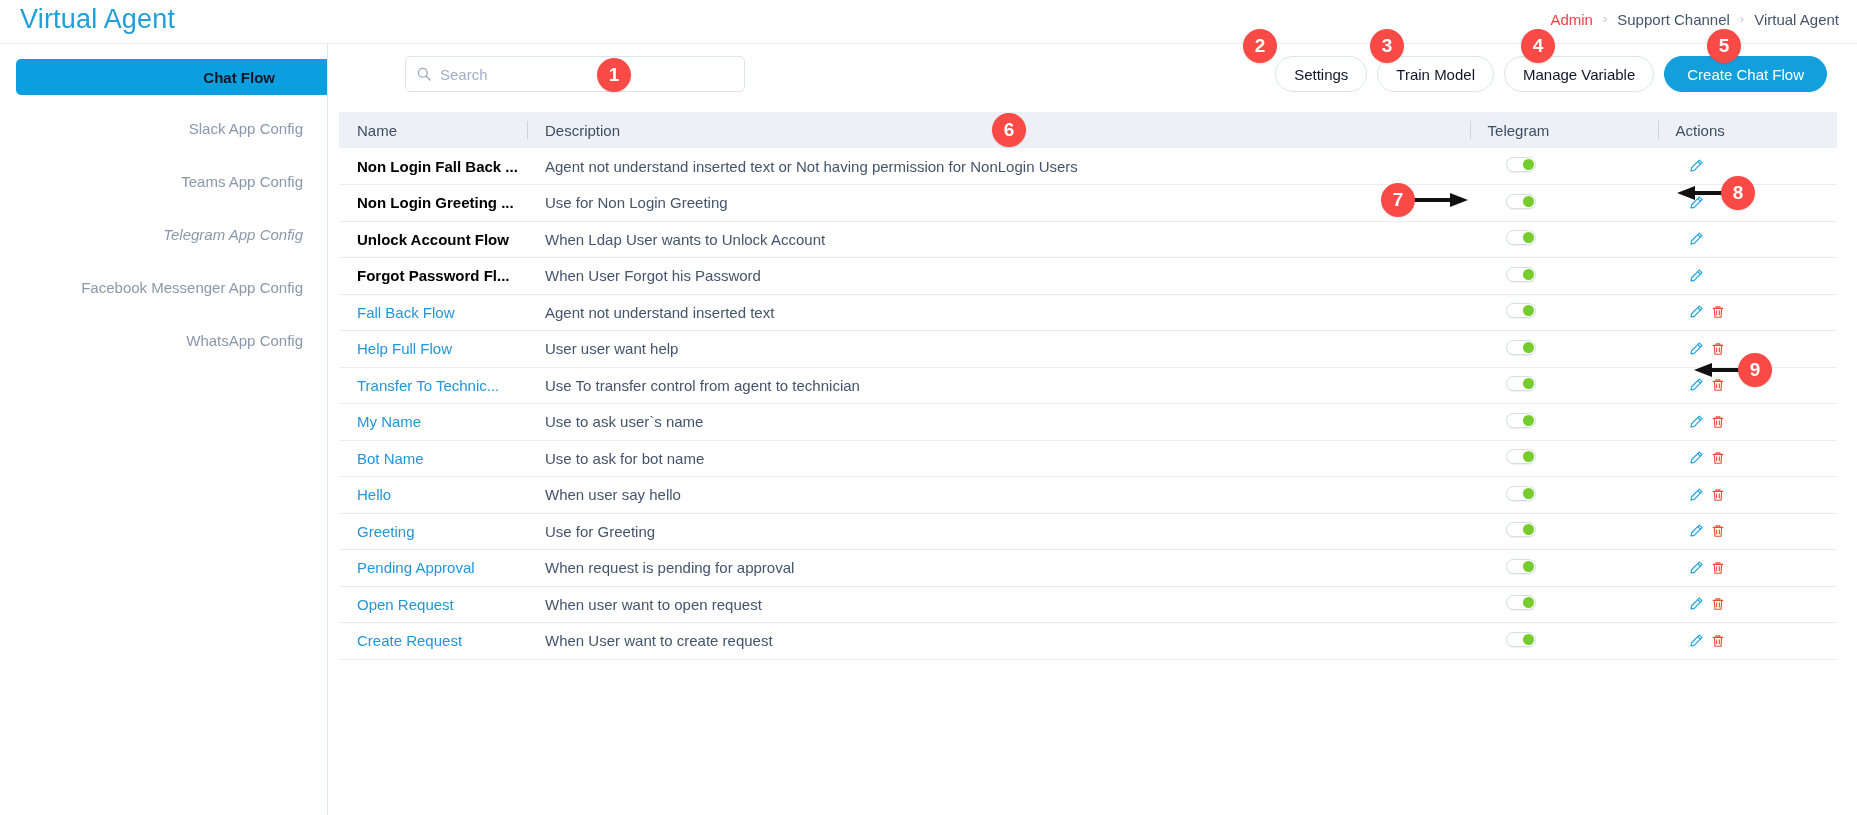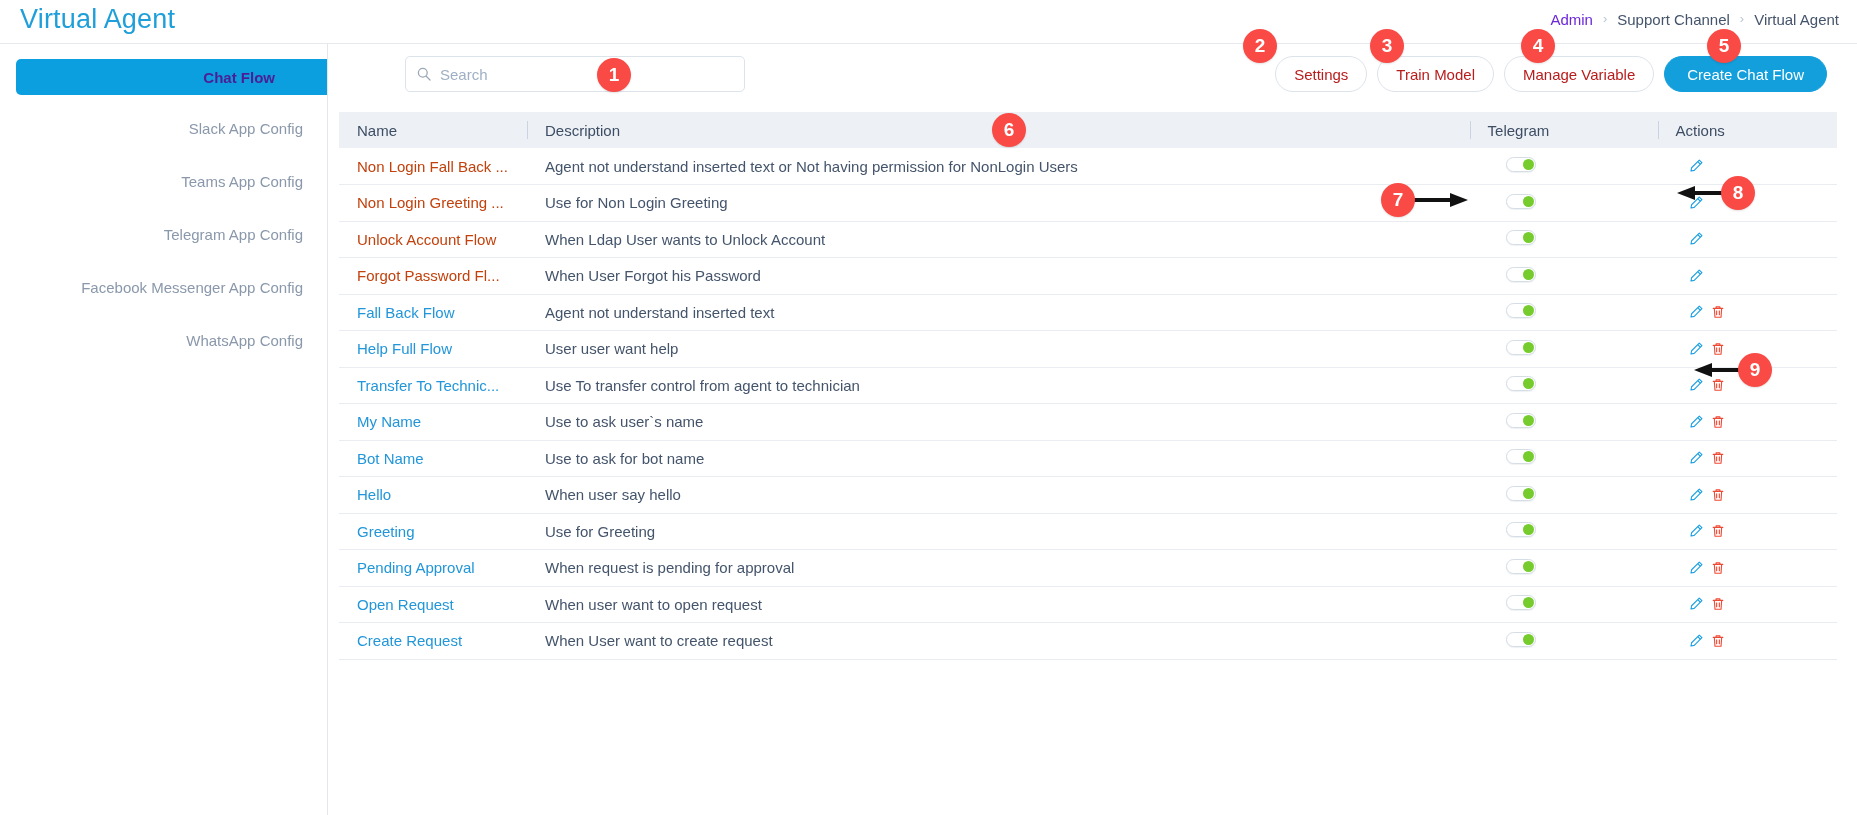--- a/index.html
+++ b/index.html
@@ -20,40 +20,40 @@
   }
   .app-title {
     position: absolute; left: 20px; top: 4px;
     font-size: 27px; font-weight: 400; color: #1f9fd9; letter-spacing: .2px;
   }
   .breadcrumb {
     position: absolute; right: 18px; top: 11px;
     display: flex; align-items: center; gap: 10px;
     font-size: 15px; color: #44546b;
   }
-  .breadcrumb .crumb-link { color: #6d28d9; }
+  .breadcrumb .crumb-link { color: #ef4444; }
   .breadcrumb .crumb-sep {
     color: #b9c6d3; font-size: 13px; display: inline-block; transform: translateY(-1px);
   }
   .breadcrumb .crumb-current { color: #44546b; }
 
   
   .sidebar {
     position: absolute; left: 0; top: 44px; width: 328px; height: 771px;
     background: #ffffff; border-right: 1px solid #e2e7ec;
   }
   .side-item {
     position: absolute; right: 0; width: 312px; height: 36px;
     display: flex; align-items: center; justify-content: flex-end;
     padding-right: 24px; font-size: 15px; color: #8a98ab;
     border-radius: 4px;
   }
   .side-item.active {
     left: 16px; right: 0; width: auto;
-    background: #0c9fdf; color: #4c1d95; font-weight: 700;
+    background: #0c9fdf; color: #0f172a; font-weight: 700;
     border-radius: 5px 0 0 5px;
     padding-right: 52px;
   }
 
   
   .main { position: absolute; left: 329px; top: 44px; width: 1528px; height: 771px; }
 
   .toolbar { position: relative; height: 60px; margin-left: 36px; }
   .searchbox {
     position: absolute; left: 40px; top: 12px; width: 340px; height: 36px;
@@ -64,21 +64,21 @@
   .search-input {
     border: 0; outline: none; width: 100%; height: 30px;
     font-family: "Liberation Sans", sans-serif; font-size: 15px; color: #44546b;
     background: transparent;
   }
   .search-input::placeholder { color: #9fb0c4; }
 
   .btns { position: absolute; right: 30px; top: 12px; display: flex; align-items: center; gap: 10px; }
   .pill-btn {
     height: 36px; padding: 0 18px; border-radius: 18px;
-    border: 1px solid #dde3ea; background: #fff; color: #b91c1c;
+    border: 1px solid #dde3ea; background: #fff; color: #0f172a;
     font-family: "Liberation Sans", sans-serif; font-size: 15px;
     display: flex; align-items: center; justify-content: center; cursor: pointer;
     white-space: nowrap;
   }
   .pill-btn.primary {
     background: #129fdc; border-color: #129fdc; color: #fff; padding: 0 22px;
   }
 
   
   .table-wrap { position: absolute; left: 0px; top: 68px; width: 1528px; }
@@ -95,21 +95,21 @@
   table.flows tbody td {
     height: 36.5px; font-size: 15px; color: #44546b; padding: 0 0 0 18px;
     border-bottom: 1px solid #e9edf2; vertical-align: middle;
   }
   table.flows tbody tr:first-child td { border-top: 0; }
   .col-name { width: 153px; }
   .col-desc { width: 767px; }
   .col-enabled { width: 153px; }
   .col-actions { width: 146px; }
   .name-link { color: #2196d9; cursor: pointer; }
-  .name-plain { color: #c2410c; }
+  .name-plain { color: #000000; font-weight: bold; }
   .cell-nowrap { white-space: nowrap; overflow: hidden; text-overflow: ellipsis; }
 
   
   td.enabled-cell { padding-left: 0; }
   .toggle {
     width: 30px; height: 15px; border-radius: 9px; border: 1px solid #d5dde6;
     background: #ffffff; position: relative; display: inline-block;
     margin-left: 18px; cursor: pointer; box-shadow: 0 1px 1px rgba(30,50,80,.07);
   }
   .toggle .knob {
@@ -154,21 +154,21 @@
   <div class="sidebar">
     <div class="side-item active" style="top:15px;">
       <span>Chat Flow</span>
     </div>
     <div class="side-item" style="top:66px;">
       <span>Slack App Config</span>
     </div>
     <div class="side-item" style="top:119px;">
       <span>Teams App Config</span>
     </div>
-    <div class="side-item" style="top:172px;">
+    <div class="side-item" style="top:172px;font-style:italic;">
       <span>Telegram App Config</span>
     </div>
     <div class="side-item" style="top:225px;">
       <span>Facebook Messenger App Config</span>
     </div>
     <div class="side-item" style="top:278px;">
       <span>WhatsApp Config</span>
     </div>
   </div>
 

